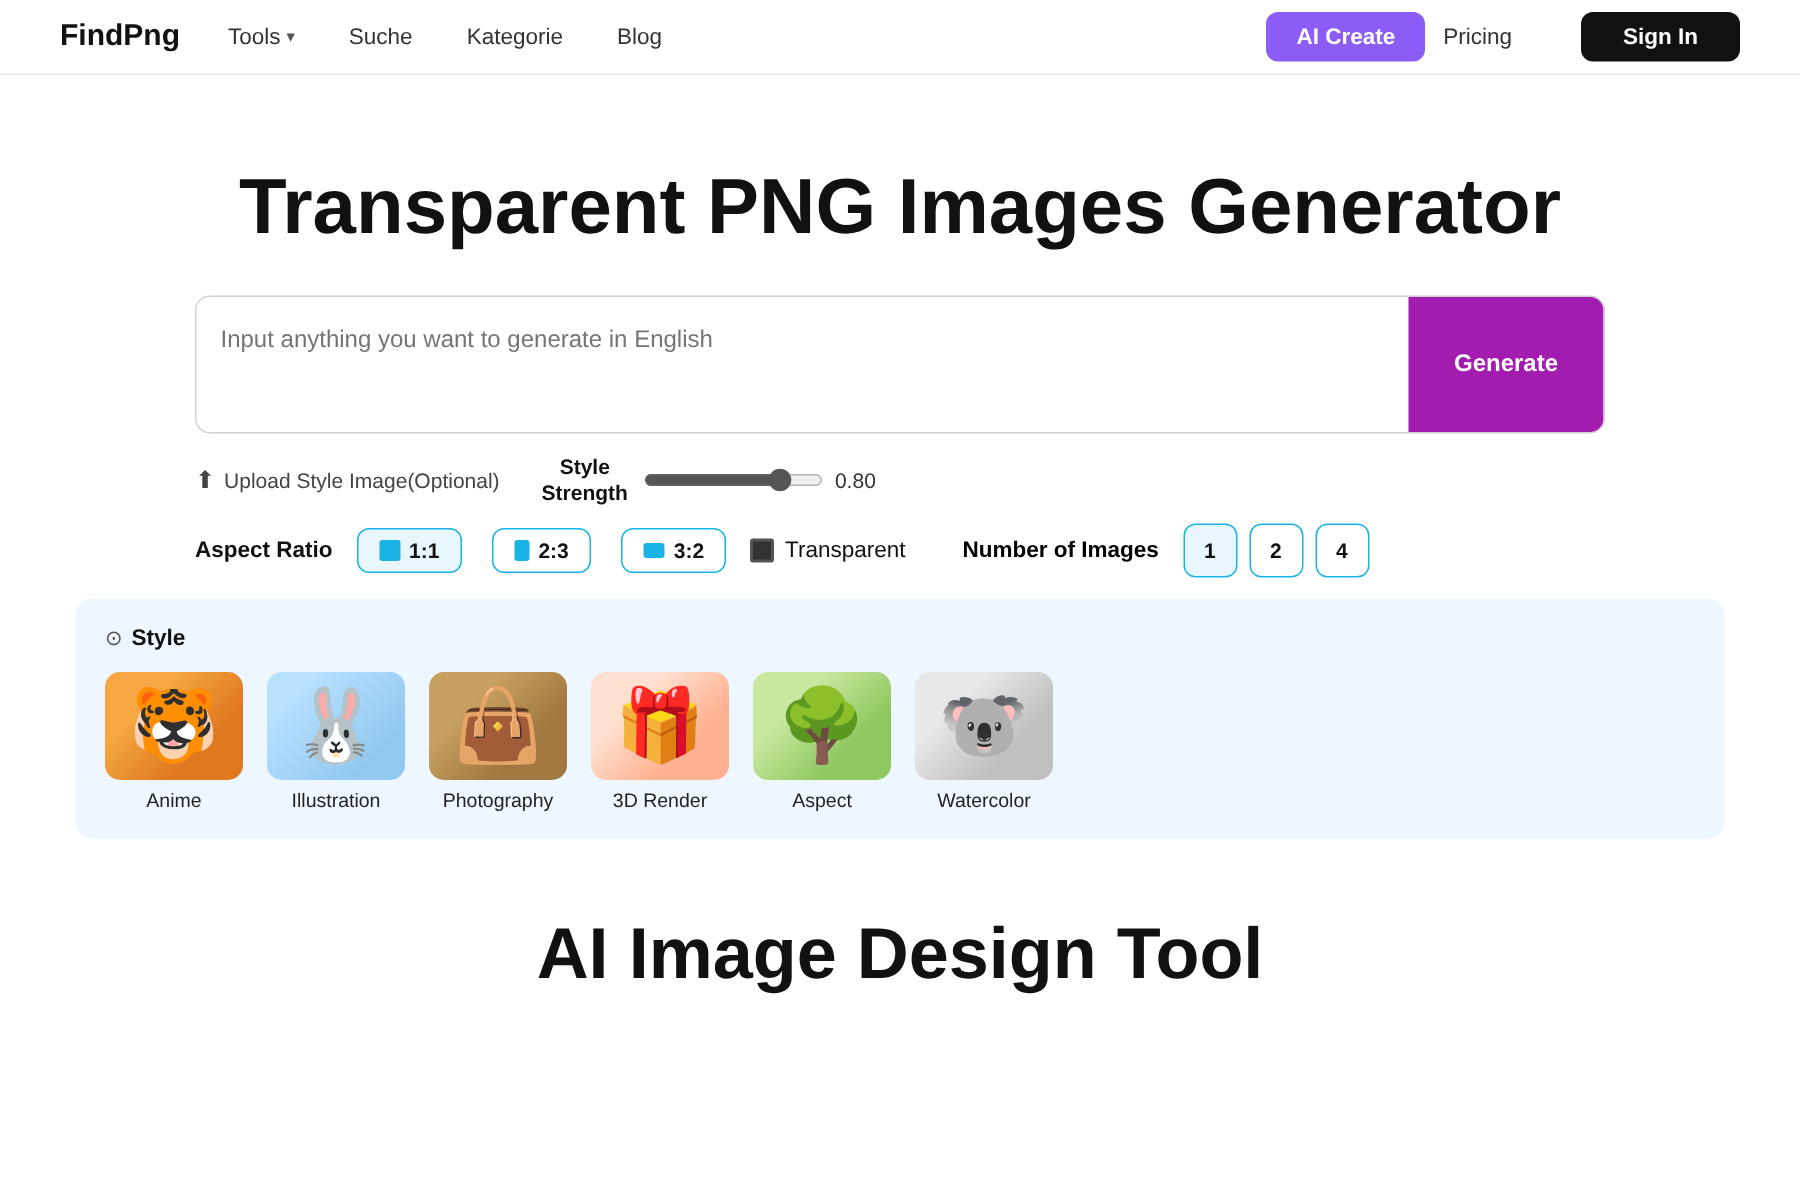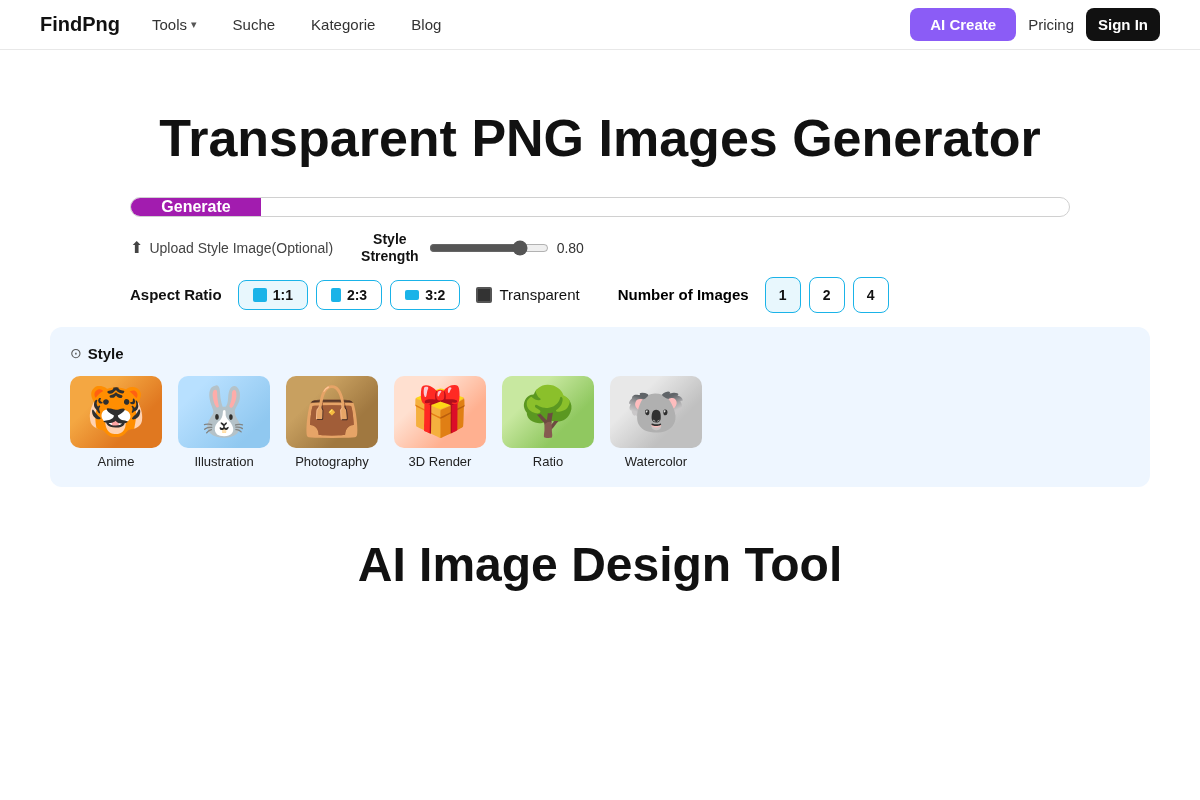--- a/index.html
+++ b/index.html
@@ -18,21 +18,21 @@
     .nav-right { display: flex; align-items: center; gap: 12px; }
     .btn-ai-create {
       background: #8b5cf6; color: #fff; border: none; border-radius: 8px;
       padding: 8px 20px; font-size: 15px; font-weight: 600; cursor: pointer;
     }
     .btn-pricing {
       background: none; border: none; font-size: 15px; color: #333; cursor: pointer; font-weight: 500;
     }
     .btn-signin {
       background: #111; color: #fff; border: none; border-radius: 8px;
-      padding: 8px 12px; font-size: 15px; font-weight: 600; cursor: pointer;
+      padding: 8px 28px; font-size: 15px; font-weight: 600; cursor: pointer; margin-left: 34px;
     }
     .chevron-down { font-size: 11px; color: #555; }
 
     
     .hero { text-align: center; padding: 60px 40px 30px; }
     .hero h1 { font-size: 52px; font-weight: 900; color: #111; line-height: 1.1; }
 
     
     .input-section { max-width: 1020px; margin: 0 auto; padding: 0 40px; }
     .input-row {
@@ -63,21 +63,21 @@
     .slider-container { display: flex; align-items: center; gap: 8px; }
     input[type=range] { width: 120px; accent-color: #555; }
     .slider-value { font-size: 14px; color: #333; }
 
     
     .options-row {
       max-width: 1020px; margin: 12px auto 0; padding: 0 40px;
       display: flex; align-items: center; gap: 16px; flex-wrap: wrap;
     }
     .label-text { font-size: 15px; font-weight: 700; color: #111; }
-    .aspect-btns { display: flex; gap: 8px; }
+    .aspect-btns { display: flex; gap: 20px; }
     .aspect-btn {
       display: flex; align-items: center; gap: 6px;
       border: 1.5px solid #1ab3e8; border-radius: 8px;
       padding: 6px 14px; background: #fff; cursor: pointer; font-size: 14px; font-weight: 600; color: #111;
     }
     .aspect-btn.active { background: #e8f7fd; }
     .aspect-icon-sq { width: 14px; height: 14px; background: #1ab3e8; border-radius: 2px; display: inline-block; }
     .aspect-icon-tall { width: 10px; height: 14px; background: #1ab3e8; border-radius: 2px; display: inline-block; }
     .aspect-icon-wide { width: 14px; height: 10px; background: #1ab3e8; border-radius: 2px; display: inline-block; }
     .transparent-option { display: flex; align-items: center; gap: 7px; font-size: 15px; color: #111; font-weight: 500; cursor: pointer; }
@@ -141,20 +141,21 @@
     <button class="btn-signin">Sign In</button>
   </div>
 </nav>
 
 <div class="hero">
   <h1>Transparent PNG Images Generator</h1>
 </div>
 
 <div class="input-section">
   <div class="input-row">
+    <textarea class="prompt-textarea" placeholder="Input anything you want to generate in English" style=""></textarea>
     <button class="btn-generate">Generate</button>
   </div>
 </div>
 
 <div class="controls-row">
   <button class="upload-btn">
     <span class="upload-icon">⬆</span>
     <span>Upload Style Image(Optional)</span>
   </button>
   <div class="style-strength">
@@ -227,21 +228,21 @@
       <div class="style-item-img render3d-img">
         <span style="font-size:48px;">🎁</span>
       </div>
       <span class="style-item-label">3D Render</span>
     </div>
 
     <div class="style-item">
       <div class="style-item-img sketch-img">
         <span style="font-size:48px;">🌳</span>
       </div>
-      <span class="style-item-label">Ratio</span>
+      <span class="style-item-label">Aspect</span>
     </div>
 
     <div class="style-item">
       <div class="style-item-img watercolor-img">
         <span style="font-size:48px;">🐨</span>
       </div>
       <span class="style-item-label">Watercolor</span>
     </div>
 
   </div>

